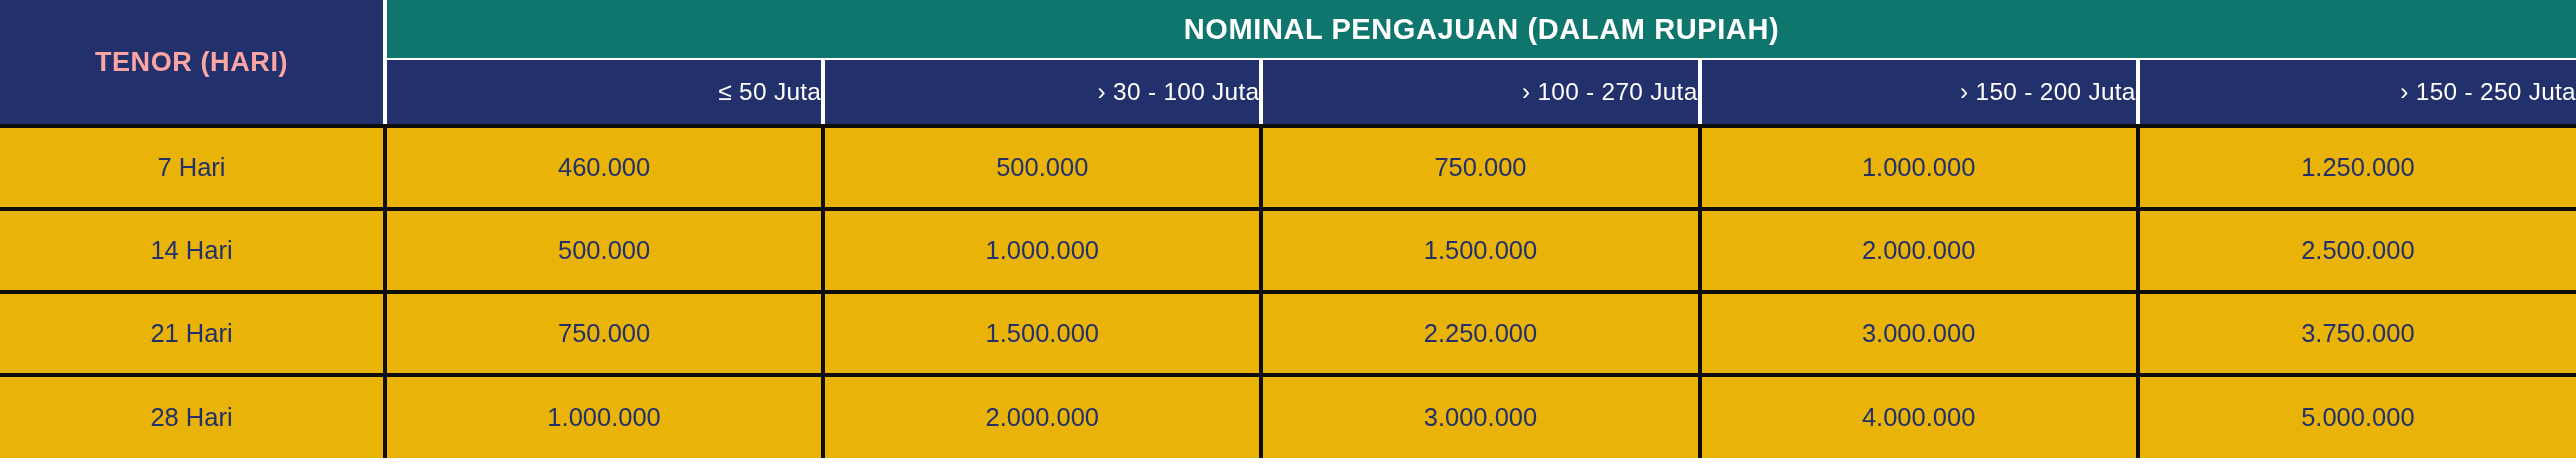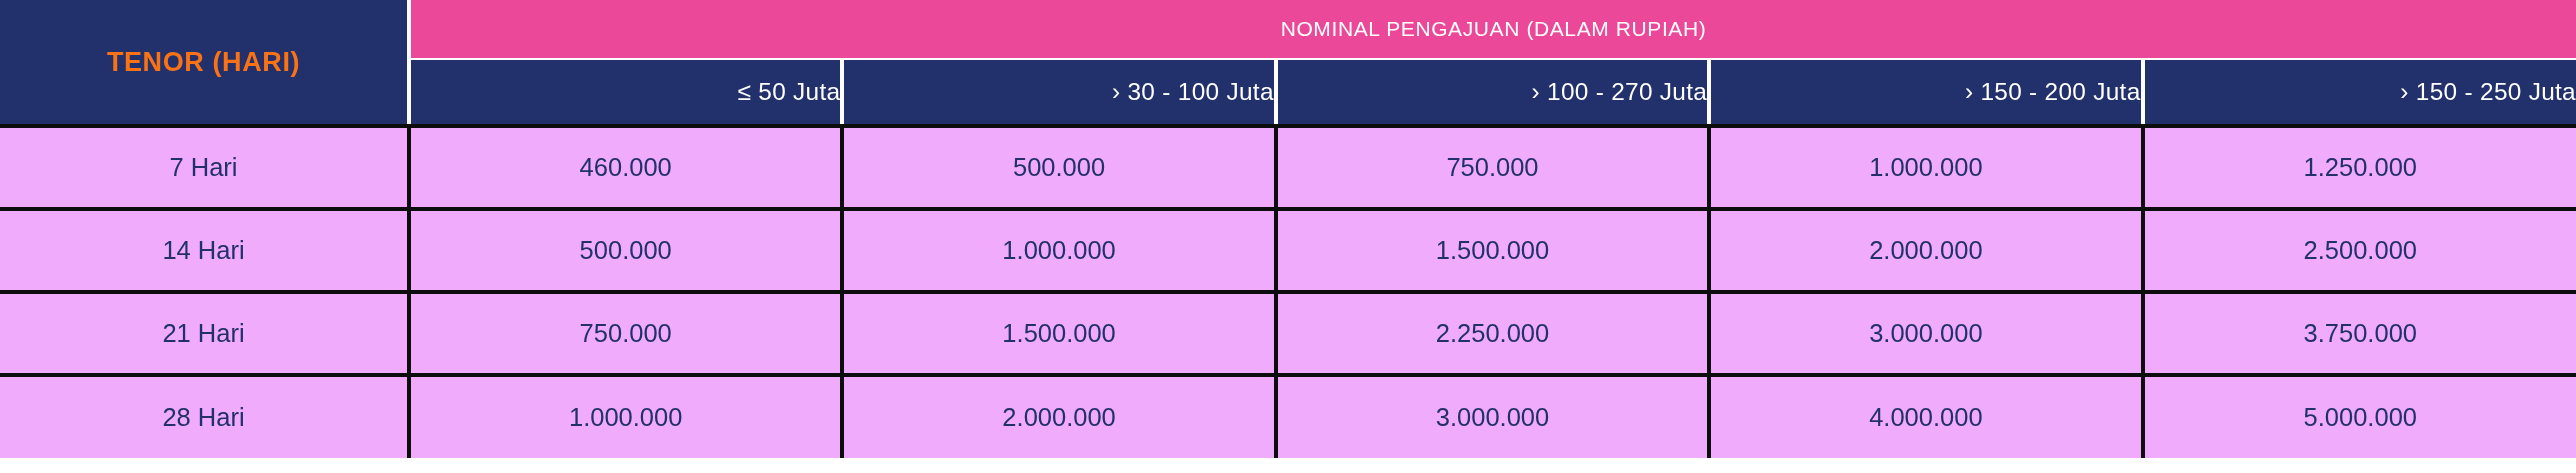--- a/index.html
+++ b/index.html
@@ -21,36 +21,36 @@
   }
   table.rate-table {
     width: 2576px;
     border-collapse: collapse;
     table-layout: fixed;
     border: 0;
   }
   
   .hdr-tenor {
     background: #22306b;
-    color: #f97316;
+    color: #fca5a5;
     font-size: 27px;
     font-weight: bold;
     letter-spacing: 0.6px;
     text-align: center;
     vertical-align: middle;
     width: 383px;
     border-right: 4.1px solid #ffffff;
     border-bottom: 4.1px solid #0d0d0d;
-    padding: 12px;
+    padding: 0;
   }
   .hdr-group {
-    background: #ec4899;
+    background: #0f766e;
     color: #ffffff;
-    font-size: 21px;
-    font-weight: normal;
+    font-size: 29px;
+    font-weight: bold;
     letter-spacing: 0.6px;
     text-align: center;
     vertical-align: middle;
     height: 58px;
     border-bottom: 2.3px solid #ffffff;
     padding: 0;
   }
   .hdr-sub {
     background: #22306b;
     color: #ffffff;
@@ -65,21 +65,21 @@
     padding: 0;
   }
   .hdr-sub.last {
     border-right: 0;
   }
   
   tbody tr {
     height: 83px;
   }
   tbody td {
-    background: #f0abfc;
+    background: #eab308;
     color: #22306b;
     font-size: 25.5px;
     text-align: center;
     vertical-align: middle;
     border-bottom: 4.1px solid #0d0d0d;
     border-right: 4.1px solid #0d0d0d;
     padding: 0;
     white-space: nowrap;
   }
   tbody td.last {

